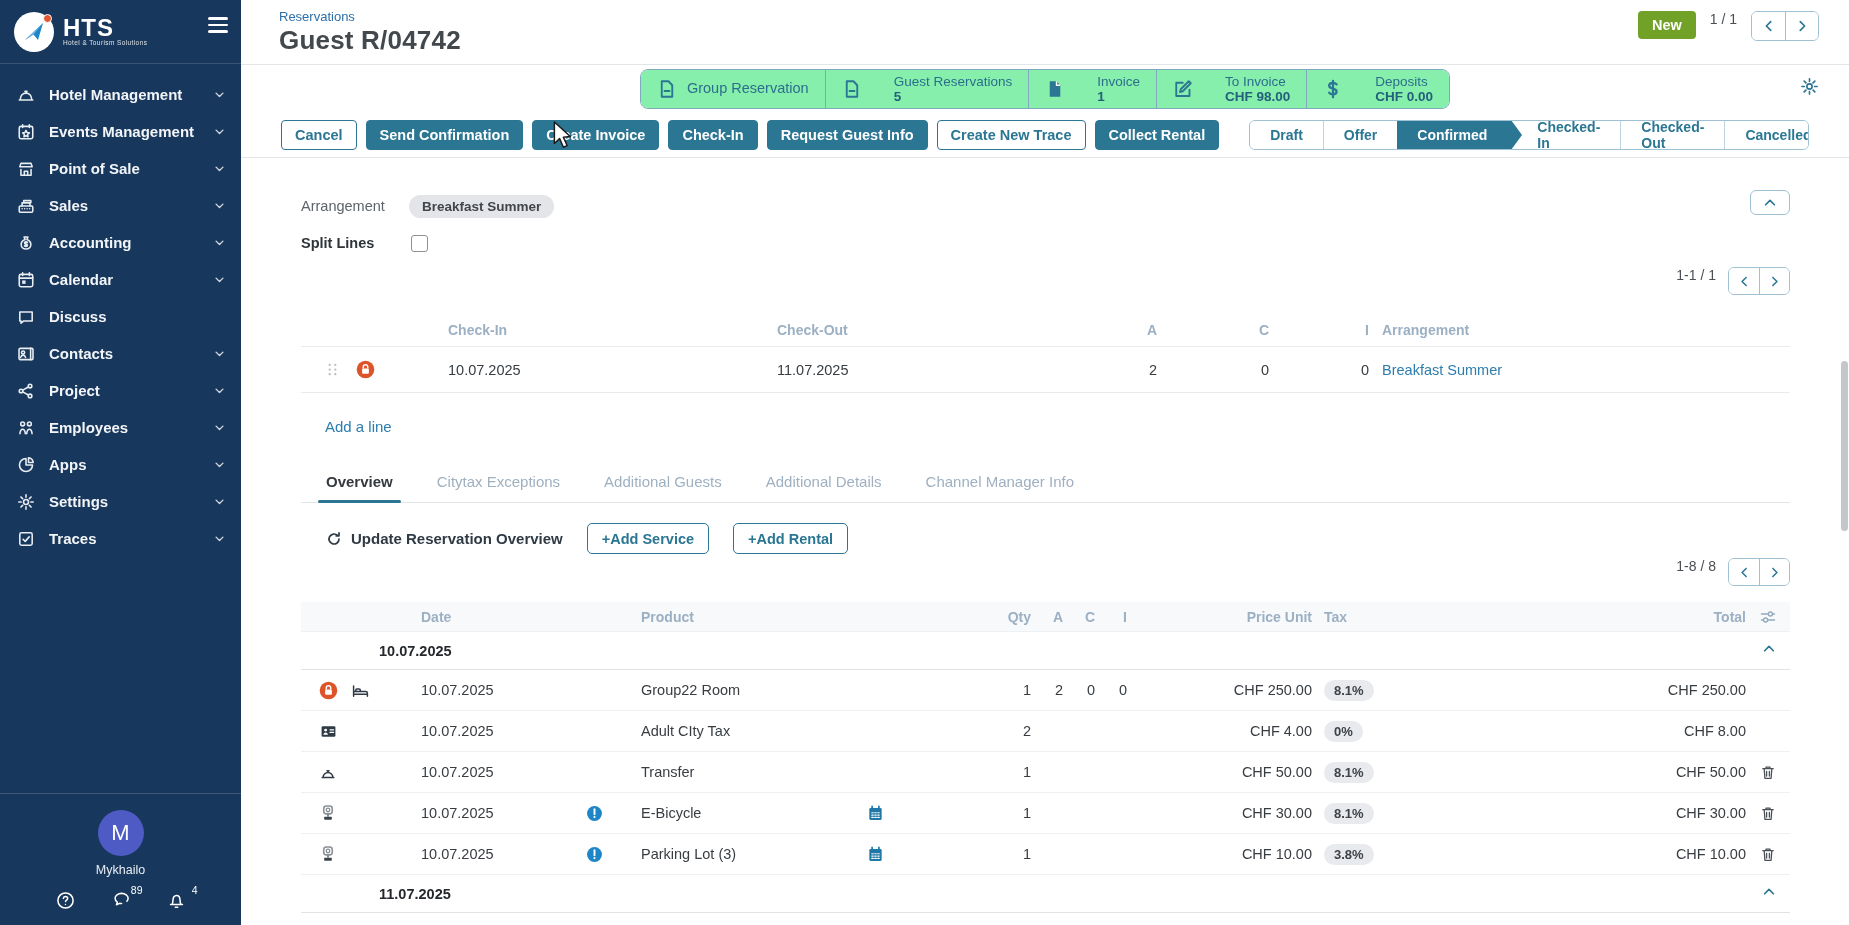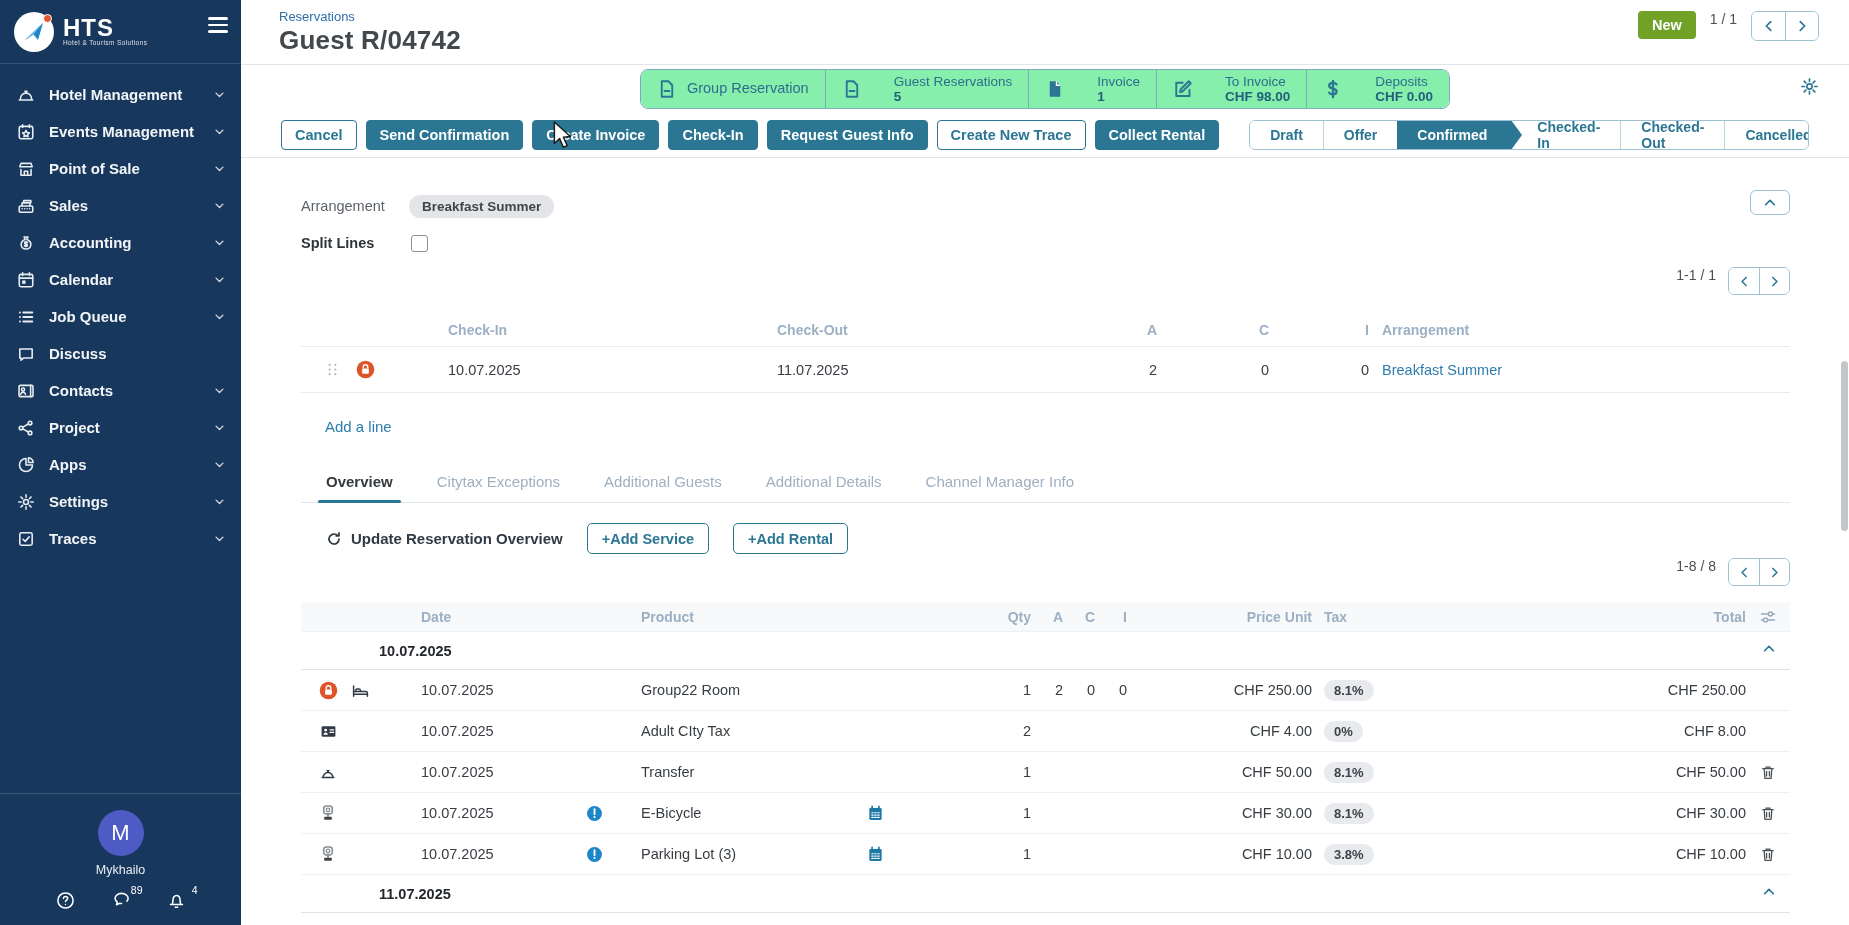--- a/index.html
+++ b/index.html
@@ -220,31 +220,20 @@
             </svg>
           </span>
           <span class="lbl">Calendar</span>
           <span class="chev"><svg width="11" height="11" viewBox="0 0 16 16" fill="none" stroke="currentColor" stroke-width="2" stroke-linecap="round" stroke-linejoin="round">
               <path d="M3 6l5 5 5-5"></path>
             </svg></span>
         </div>
         <div class="side-item">
           <span class="svg">
             <svg width="18" height="18" viewBox="0 0 16 16" fill="none" stroke="currentColor" stroke-width="1.4" stroke-linecap="round" stroke-linejoin="round">
-              <path d="M5.6 4h8M5.6 8h8M5.6 12h8M2.6 4h.01M2.6 8h.01M2.6 12h.01" stroke-width="1.7"></path>
-            </svg>
-          </span>
-          <span class="lbl">Job Queue</span>
-          <span class="chev"><svg width="11" height="11" viewBox="0 0 16 16" fill="none" stroke="currentColor" stroke-width="2" stroke-linecap="round" stroke-linejoin="round">
-              <path d="M3 6l5 5 5-5"></path>
-            </svg></span>
-        </div>
-        <div class="side-item">
-          <span class="svg">
-            <svg width="18" height="18" viewBox="0 0 16 16" fill="none" stroke="currentColor" stroke-width="1.4" stroke-linecap="round" stroke-linejoin="round">
               <path d="M2.5 3.5h11v8H6l-2.4 2v-2H2.5z"></path>
             </svg>
           </span>
           <span class="lbl">Discuss</span>
         </div>
         <div class="side-item">
           <span class="svg">
             <svg width="18" height="18" viewBox="0 0 16 16" fill="none" stroke="currentColor" stroke-width="1.4" stroke-linecap="round" stroke-linejoin="round">
               <rect x="1.8" y="3" width="12.4" height="10" rx="1"></rect>
               <circle cx="5.4" cy="6.7" r="1.4"></circle>
@@ -259,20 +248,33 @@
         <div class="side-item">
           <span class="svg">
             <svg width="18" height="18" viewBox="0 0 16 16" fill="none" stroke="currentColor" stroke-width="1.4" stroke-linecap="round" stroke-linejoin="round">
               <circle cx="3.6" cy="8" r="1.6"></circle>
               <circle cx="11.6" cy="3.6" r="1.6"></circle>
               <circle cx="11.6" cy="12.4" r="1.6"></circle>
               <path d="M5.1 7.2l5-2.8M5.1 8.8l5 2.8"></path>
             </svg>
           </span>
           <span class="lbl">Project</span>
+          <span class="chev"><svg width="11" height="11" viewBox="0 0 16 16" fill="none" stroke="currentColor" stroke-width="2" stroke-linecap="round" stroke-linejoin="round">
+              <path d="M3 6l5 5 5-5"></path>
+            </svg></span>
+        </div>
+        <div class="side-item">
+          <span class="svg">
+            <svg width="18" height="18" viewBox="0 0 16 16" fill="none" stroke="currentColor" stroke-width="1.4" stroke-linecap="round" stroke-linejoin="round">
+              <circle cx="5" cy="4.4" r="1.7"></circle>
+              <circle cx="11" cy="4.4" r="1.7"></circle>
+              <path d="M2.6 13c.3-2.5 1.3-3.9 2.4-3.9S7.1 10.5 7.4 13M8.6 13c.3-2.5 1.3-3.9 2.4-3.9s2.1 1.4 2.4 3.9"></path>
+            </svg>
+          </span>
+          <span class="lbl">Employees</span>
           <span class="chev"><svg width="11" height="11" viewBox="0 0 16 16" fill="none" stroke="currentColor" stroke-width="2" stroke-linecap="round" stroke-linejoin="round">
               <path d="M3 6l5 5 5-5"></path>
             </svg></span>
         </div>
         <div class="side-item">
           <span class="svg">
             <svg width="18" height="18" viewBox="0 0 16 16" fill="none" stroke="currentColor" stroke-width="1.4" stroke-linecap="round" stroke-linejoin="round">
               <path d="M8 2.2a5.8 5.8 0 1 0 5.8 5.8H8z"></path>
               <path d="M10.2 1.6a4.8 4.8 0 0 1 4.2 4.2h-4.2z"></path>
             </svg>

